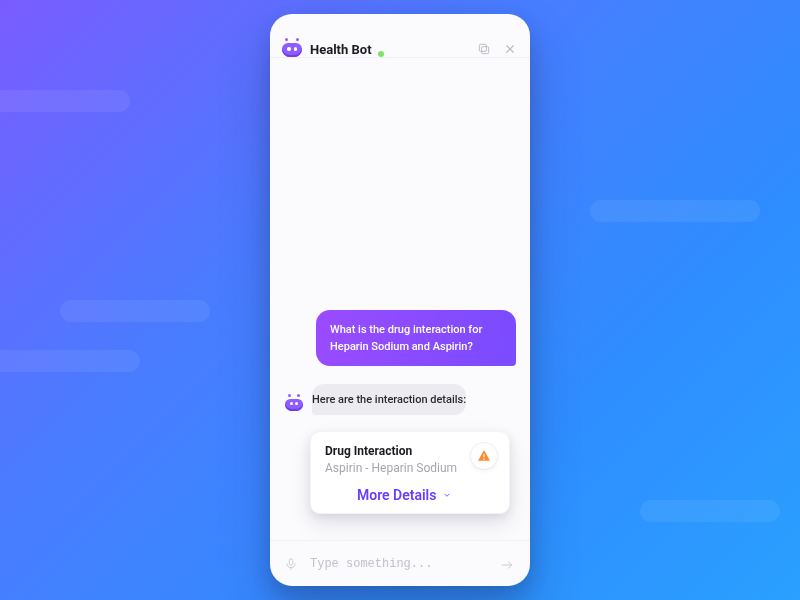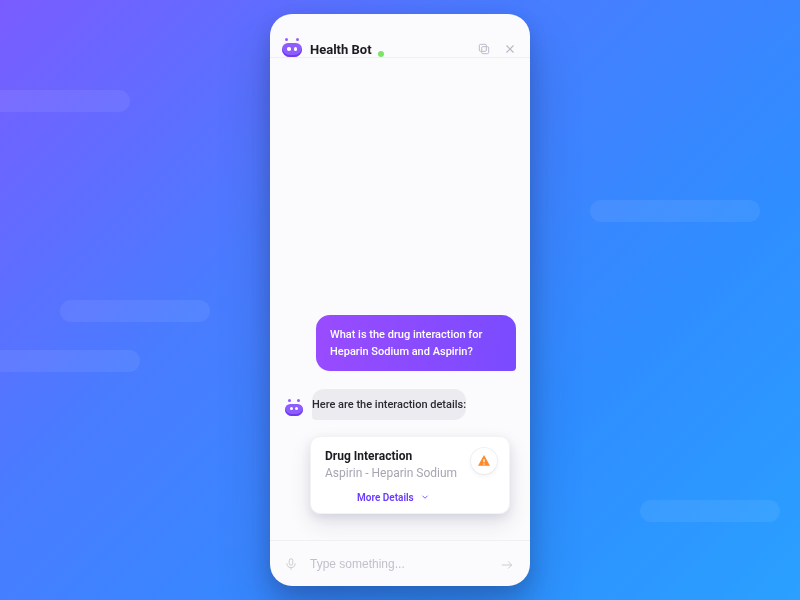--- a/index.html
+++ b/index.html
@@ -54,37 +54,37 @@
     padding: 9px 0; border-radius: 12px; border-bottom-left-radius: 4px;
   }
   .card {
     margin-left: 26px; margin-top: 6px; margin-bottom: 20px; width: 200px;
     background: #fff; border-radius: 10px; padding: 12px 14px 10px;
     box-shadow: 0 4px 10px rgba(40,40,80,0.10), 0 10px 22px rgba(40,40,80,0.10);
     border: 1px solid #f3f3f6; position: relative;
   }
   .card-title { font-size: 12px; font-weight: 700; color: #1b1b22; }
   .card-sub { font-size: 12px; color: #a6a6b2; margin-top: 3px; }
-  .card-link { font-size: 10px; font-weight: 600; color: #6a3cff; margin-top: 12px; display: flex; align-items: flex-start; cursor: pointer; padding-left: 32px; }
+  .card-link { font-size: 14px; font-weight: 600; color: #6a3cff; margin-top: 12px; display: flex; align-items: flex-start; cursor: pointer; padding-left: 32px; }
   .card-link .chev { margin-left: 6px; width: 10px; height: 10px; }
   .card-link .chev svg { width: 10px; height: 10px; stroke: #6a3cff; fill: none; stroke-width: 2; }
   .warn {
     position: absolute; right: 12px; top: 11px; width: 26px; height: 26px; border-radius: 50%;
     background: #fff; box-shadow: 0 2px 5px rgba(0,0,0,0.06), 0 0 0 1px #f4f4f7;
     display: flex; align-items: center; justify-content: center;
   }
   .warn svg { width: 16px; height: 16px; }
   .inputbar {
     height: 46px; border-top: 1px solid #f0f0f4; display: flex; align-items: center; padding: 0 14px;
   }
   .mic { width: 16px; height: 16px; color: #c7c7d0; cursor: pointer; }
   .mic svg { width: 14px; height: 16px; fill: none; stroke: currentColor; stroke-width: 1.6; }
   .inp {
     flex: 1; border: none; outline: none; background: transparent; margin: 0 10px;
-    font-size: 12px; color: #0f766e; font-family: Liberation Sans, sans-serif;
+    font-size: 12px; color: #0f766e; font-family: Liberation Mono, monospace;
   }
   .inp::placeholder { color: #c1c1cc; }
   .send { width: 18px; height: 14px; color: #c7c7d0; cursor: pointer; }
   .send svg { width: 18px; height: 14px; fill: none; stroke: currentColor; stroke-width: 1.6; }
 </style>
 </head>
 <body>
 
 <div class="bg">
   <div class="bg-stripe" style="left:-30px; top:90px; width:160px;"></div>

